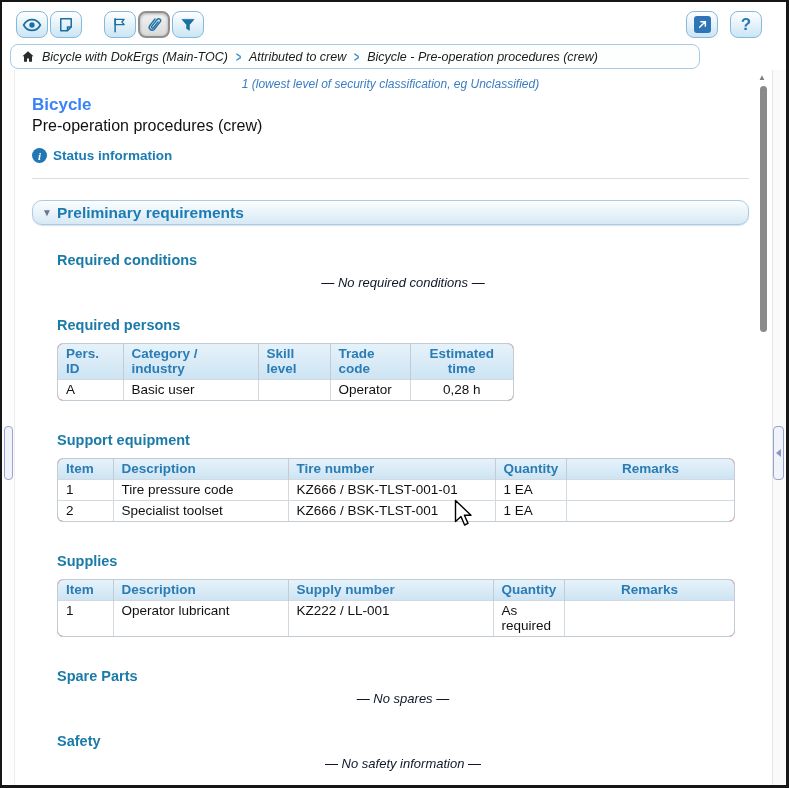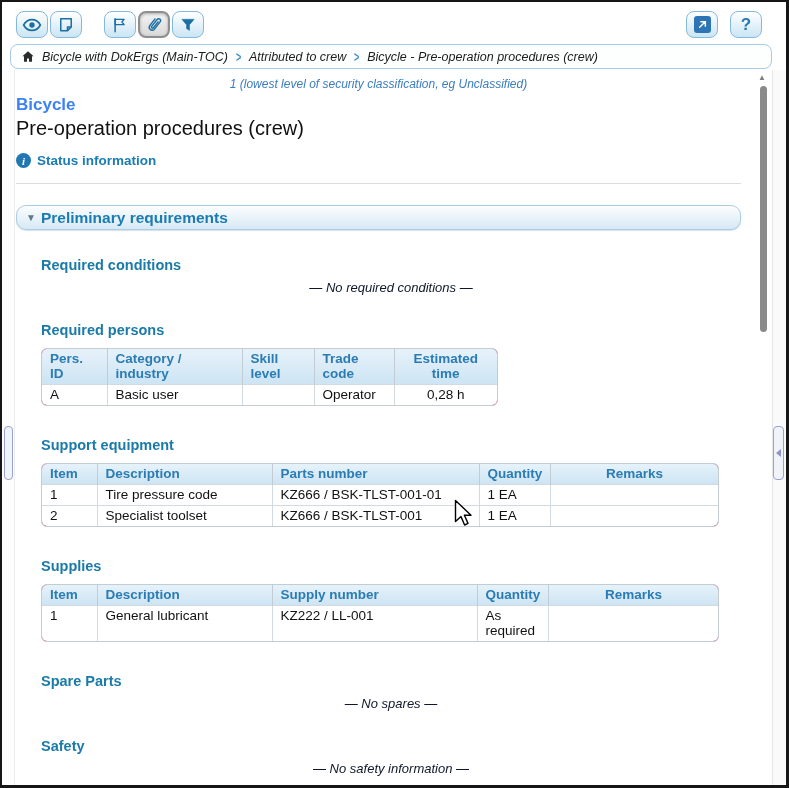--- a/index.html
+++ b/index.html
@@ -25,35 +25,35 @@
     background:linear-gradient(#f3f3f3,#d9d9d9);
     box-shadow:inset 0 1px 3px rgba(0,0,0,.3);
   }
   .toolbar-right { position:absolute; top:9px; right:24px; display:flex; gap:12px; }
   .extlink-box { width:17px; height:17px; background:#2e75b6; border-radius:3px;
     display:flex; align-items:center; justify-content:center; }
   .help-q { color:#2778b0; font-size:17px; font-weight:bold; }
 
   
   .breadcrumb {
-    position:absolute; top:42px; left:8px; width:762px; height:25px;
+    position:absolute; top:42px; left:8px; width:690px; height:25px;
     border:1px solid #a9cbe4; border-radius:8px; background:#fdfefe;
     display:flex; align-items:center; padding:0 10px; gap:7px;
   }
   .crumb { font-style:italic; font-size:12.5px; color:#1c1c1c; cursor:pointer; white-space:nowrap; }
   .crumb-sep { color:#4090cb; font-weight:bold; font-size:12px; transform:scale(.75,1.15); }
 
   
   .content {
-    position:absolute; top:68px; left:6px; width:743px;
-    padding:0 10px 0 8px;
+    position:absolute; top:68px; left:14px; width:743px;
+    padding:0 10px 0 16px;
   }
   .classification { text-align:center; margin-top:7px; font-style:italic; font-size:12px; color:#3a7dc0; }
   .dm-title { font-size:17px; font-weight:bold; color:#3b82f6; margin-top:4px; }
-  .dm-subtitle { font-size:20px; color:#111; margin-top:2px; }
+  .dm-subtitle { font-size:16px; color:#111; margin-top:2px; }
   .status-link { display:flex; align-items:center; gap:6px; margin-top:13px; cursor:pointer; }
   .info-badge {
     width:15px; height:15px; border-radius:50%; background:#2077b4; color:#fff;
     font-family:"Liberation Serif", serif; font-style:italic; font-weight:bold;
     font-size:11px; display:flex; align-items:center; justify-content:center;
   }
   .status-text { font-size:13.5px; font-weight:bold; color:#1b7bb3; }
   .rule { border:none; border-top:1px solid #d9dde0; margin-top:15px; }
 
   .section-pill {
@@ -239,21 +239,21 @@
               <col style="width:55px">
               <col style="width:175px">
               <col style="width:207px">
               <col style="width:63px">
               <col style="width:167px">
             </colgroup>
           <thead>
             <tr>
               <th>Item</th>
               <th>Description</th>
-              <th>Parts number</th>
+              <th>Tire number</th>
               <th>Quantity</th>
               <th>Remarks</th>
             </tr>
           </thead>
           <tbody>
             <tr>
               <td>1</td>
               <td>Tire pressure code</td>
               <td>KZ666 / BSK-TLST-001-01</td>
               <td>1 EA</td>
@@ -285,21 +285,21 @@
               <th>Item</th>
               <th>Description</th>
               <th>Supply number</th>
               <th>Quantity</th>
               <th>Remarks</th>
             </tr>
           </thead>
           <tbody>
             <tr>
               <td>1</td>
-              <td>General lubricant</td>
+              <td>Operator lubricant</td>
               <td>KZ222 / LL-001</td>
               <td>As required</td>
               <td></td>
             </tr>
           </tbody>
         </table>
       </div>
 
       <div class="sub-heading">Spare Parts</div>
       <div class="empty-note">— No spares —</div>

